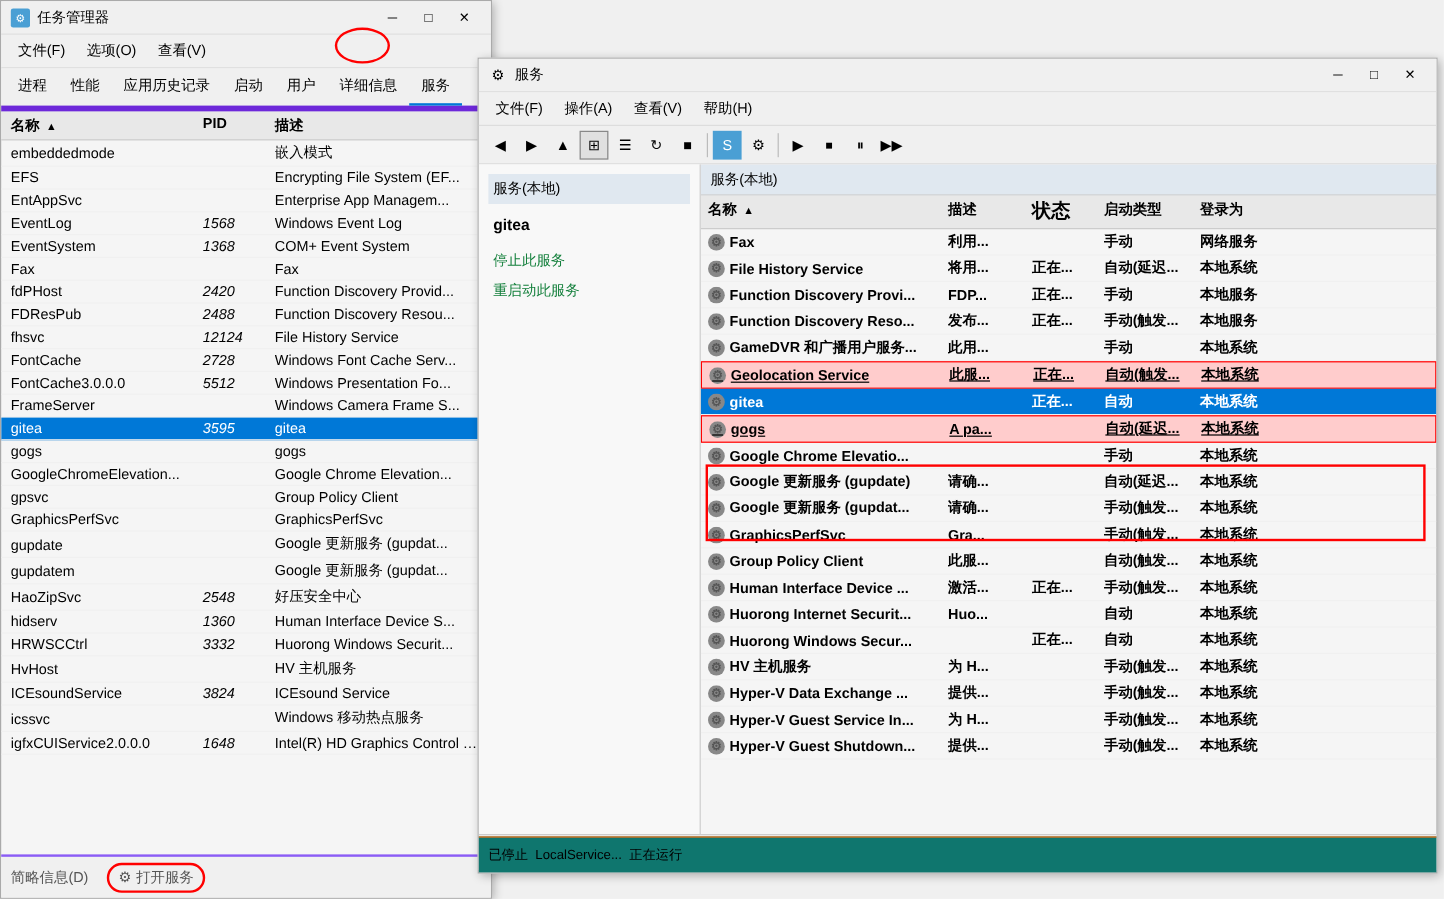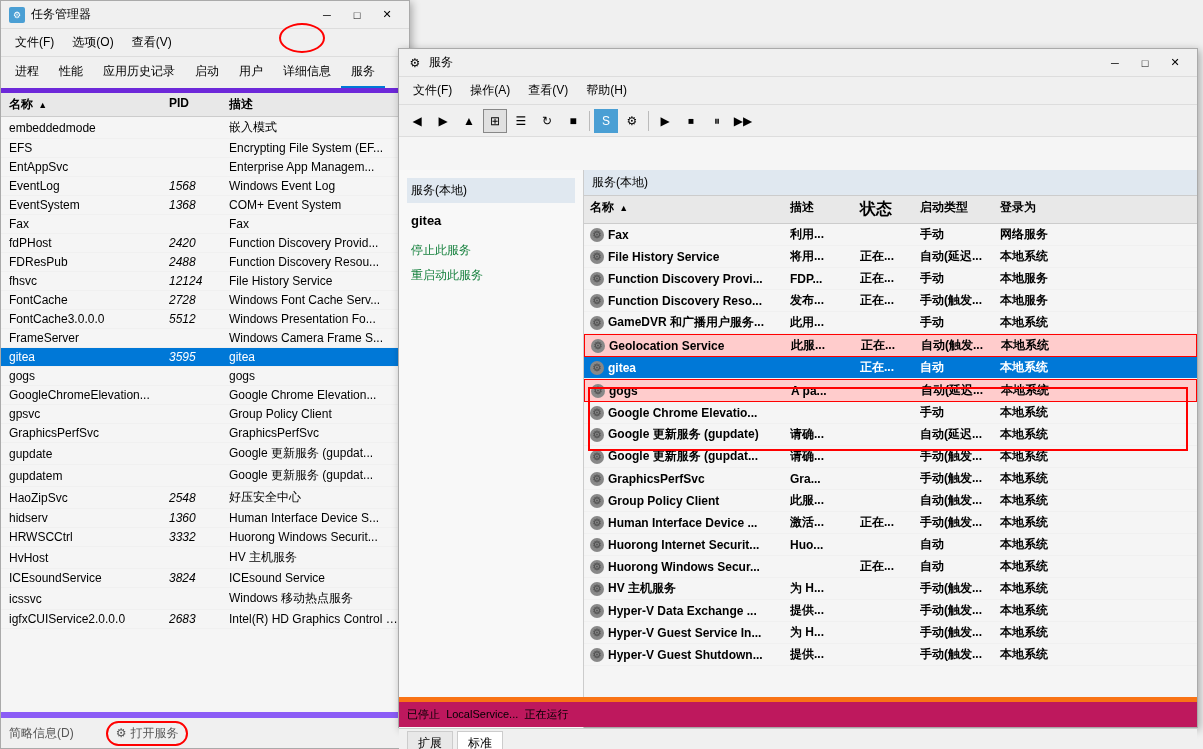--- a/index.html
+++ b/index.html
@@ -108,26 +108,26 @@
     }
     .tm-row.selected { background: #0078d7; color: white; }
     .tm-row .tm-col-name { width: 160px; overflow: hidden; text-overflow: ellipsis; white-space: nowrap; font-size: 12px; }
     .tm-row .tm-col-pid { width: 60px; font-size: 12px; font-style: italic; }
     .tm-row .tm-col-desc { flex: 1; overflow: hidden; text-overflow: ellipsis; white-space: nowrap; font-size: 12px; }
 
     .tm-statusbar {
       position: absolute;
       bottom: 0; left: 0; right: 0;
       height: 36px;
-      border-top: 6px solid #8b5cf6;
+      border-top: 2px solid #8b5cf6;
       display: flex;
       align-items: center;
       padding: 0 8px;
       background: #f0f0f0;
-      gap: 32px;
+      gap: 15px;
     }
     .tm-status-link {
       color: #555;
       font-size: 12px;
       cursor: pointer;
       display: flex; align-items: center; gap: 4px;
     }
     .open-services-highlight {
       border: 2px solid red;
       border-radius: 20px;
@@ -182,21 +182,20 @@
       background: transparent;
       border: 1px solid transparent;
       cursor: pointer;
       display: flex; align-items: center; justify-content: center;
       font-size: 12px;
     }
 
     .svc-main {
       display: flex;
       height: calc(100% - 120px);
-      margin-top: 33px;
     }
     .svc-left-panel {
       width: 185px;
       border-right: 1px solid #ccc;
       padding: 8px;
       background: #f8f8f8;
       overflow-y: auto;
     }
     .svc-left-title {
       font-size: 12px;
@@ -245,36 +244,36 @@
 
     .svc-row {
       display: flex;
       padding: 2px 6px;
       border-bottom: 1px solid #f0f0f0;
       align-items: center;
       cursor: pointer;
       min-height: 20px;
     }
     .svc-row.selected { background: #0078d7; color: white; }
-    .svc-row.highlighted { background: #ffcccc; border: 1px solid red; }
+    .svc-row.highlighted { background: #ffcccc; border: 1px solid red; text-decoration: underline; }
     .svc-row .svc-col-name { width: 200px; overflow: hidden; text-overflow: ellipsis; white-space: nowrap; font-size: 12px; display: flex; align-items: center; gap: 4px; }
     .svc-row .svc-col-desc { width: 70px; overflow: hidden; text-overflow: ellipsis; white-space: nowrap; font-size: 12px; }
     .svc-row .svc-col-status { width: 60px; font-size: 12px; }
     .svc-row .svc-col-startup { width: 80px; overflow: hidden; text-overflow: ellipsis; white-space: nowrap; font-size: 12px; }
     .svc-row .svc-col-login { flex: 1; font-size: 12px; }
 
     .svc-statusbar {
       position: absolute;
       bottom: 0; left: 0; right: 0;
       height: 30px;
-      border-top: 5px solid #f97316;
+      border-top: 1px solid #f97316;
       display: flex;
       align-items: center;
       padding: 0 8px;
-      background: #be185d;
+      background: #0f766e;
       font-size: 11px;
     }
     .svc-tabs {
       display: flex;
       padding: 2px 8px;
       background: #f0f0f0;
       border-top: 1px solid #ccc;
       gap: 4px;
     }
     .svc-tab {
@@ -472,21 +471,21 @@
     <span class="tm-col-pid">3824</span>
     <span class="tm-col-desc">ICEsound Service</span>
   </div>
       <div class="tm-row">
     <span class="tm-col-name">icssvc</span>
     <span class="tm-col-pid"></span>
     <span class="tm-col-desc">Windows 移动热点服务</span>
   </div>
       <div class="tm-row">
     <span class="tm-col-name">igfxCUIService2.0.0.0</span>
-    <span class="tm-col-pid">2683</span>
+    <span class="tm-col-pid">1648</span>
     <span class="tm-col-desc">Intel(R) HD Graphics Control Panel Service</span>
   </div>
     </div>
 
   <div class="tm-statusbar">
     <span class="tm-status-link">简略信息(D)</span>
     <span class="tm-status-link open-services-highlight">
       <span>⚙</span>
       <span>打开服务</span>
     </span>

